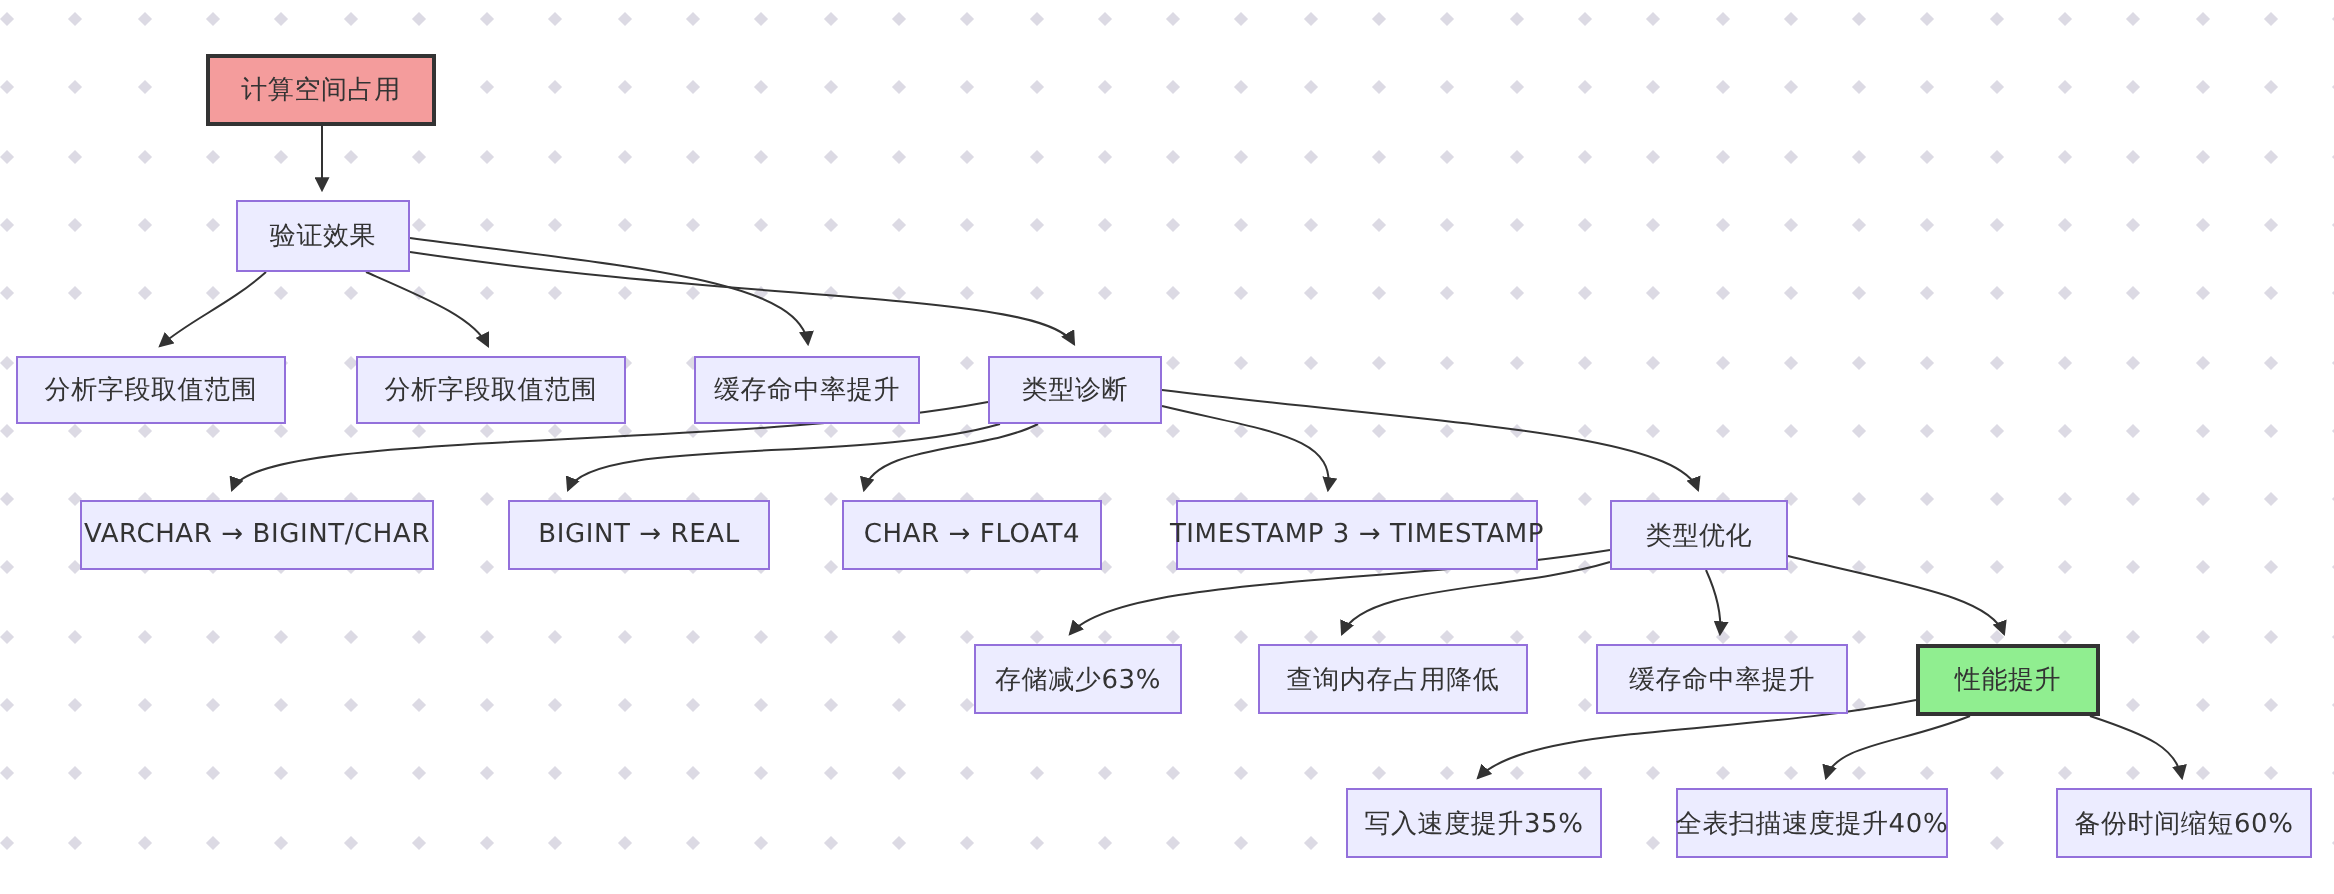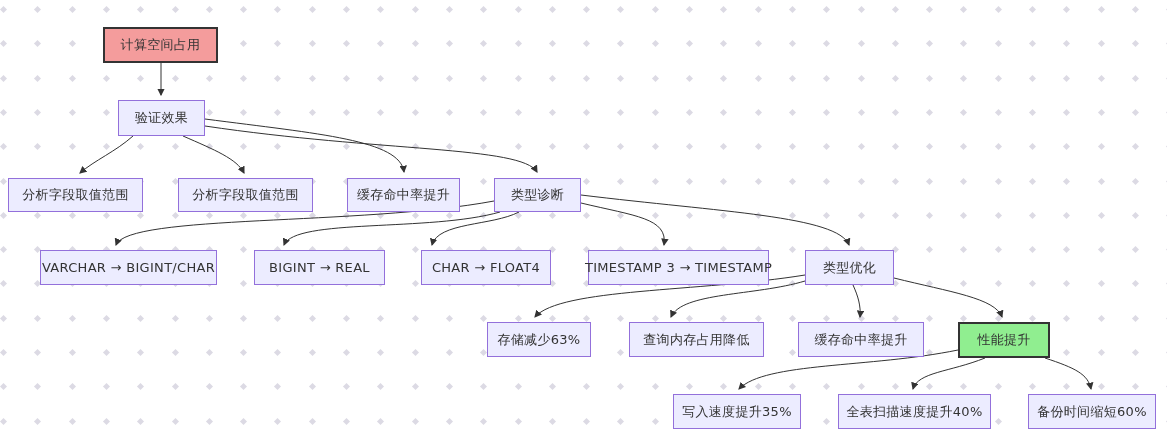--- a/index.html
+++ b/index.html
@@ -592,20 +592,20 @@
       </div>
       <div class="node" style="left: 798px; top: 322px; width: 126px; height: 35px;">
         <span class="lbl">缓存命中率提升</span>
       </div>
       <div class="node success" style="left: 958px; top: 322px; width: 92px; height: 36px;">
         <span class="lbl">性能提升</span>
       </div>
       <div class="node" style="left: 673px; top: 394px; width: 128px; height: 35px;">
         <span class="lbl">写入速度提升35%</span>
       </div>
-      <div class="node" style="left: 838px; top: 394px; width: 153px; height: 35px;">
+      <div class="node" style="left: 838px; top: 394px; width: 136px; height: 35px;">
         <span class="lbl">全表扫描速度提升40%</span>
       </div>
       <div class="node" style="left: 1028px; top: 394px; width: 128px; height: 35px;">
         <span class="lbl">备份时间缩短60%</span>
       </div>
     </div>
 </div>
 
 </body></html>

